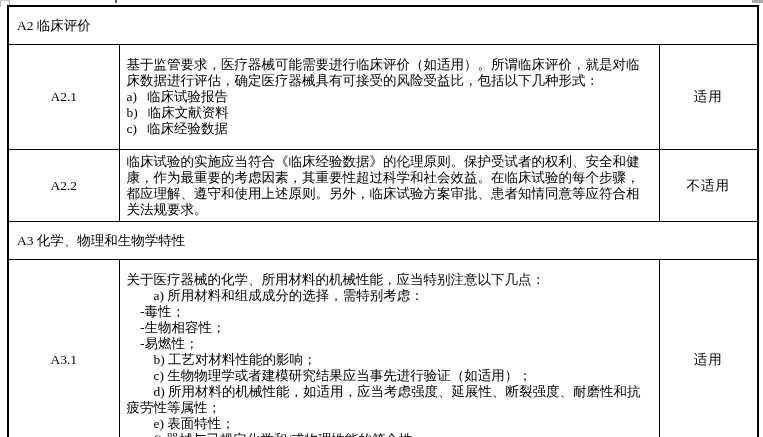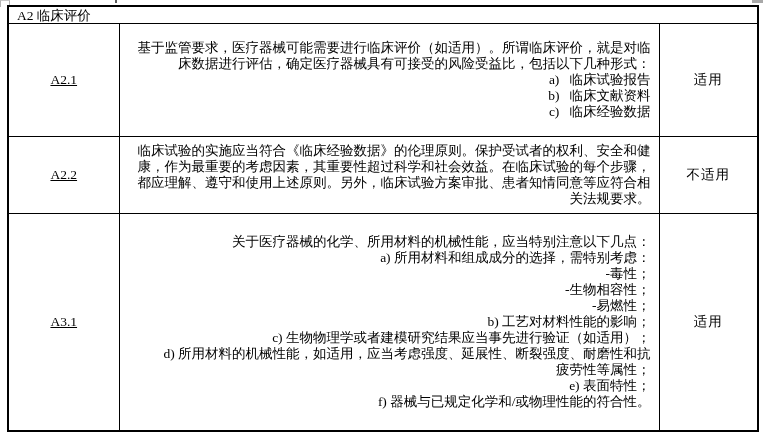--- a/index.html
+++ b/index.html
@@ -55,46 +55,45 @@
     height: 427px;
     border-collapse: collapse;
     table-layout: fixed;
     border: 2px solid #000000;
   }
   col.c1 { width: 111px; }
   col.c2 { width: 540px; }
   col.c3 { width: 99px; }
   td {
     border: 1px solid #000000;
-    padding: 0;
+    padding: 11px;
     font-size: 13.5px;
     line-height: 16px;
     overflow: hidden;
   }
   tr.r-h1  { height: 16px; }
   tr.r-a21 { height: 105px; }
   tr.r-a22 { height: 72px; }
   tr.r-h2  { height: 32px; }
   tr.r-a31 { height: 202px; }
   td.group {
     vertical-align: middle;
     padding-left: 8px;
     line-height: 15px;
   }
   td.no {
     text-align: center;
     vertical-align: middle;
-    text-decoration: underline;
   }
   td.req {
     vertical-align: middle;
     padding: 2px 8px 2px 7px;
     white-space: pre-wrap;
     word-break: break-all;
-    text-align: right;
+    text-align: left;
   }
   td.app {
     text-align: center;
     vertical-align: middle;
     letter-spacing: 1px;
     margin-top: 39px;
   }
 </style>
 </head>
 <body>
@@ -125,20 +124,23 @@
 c)   临床经验数据</td>
       <td class="app">适用</td>
     </tr>
 
     <tr class="r-a22">
       <td class="no">A2.2</td>
       <td class="req">临床试验的实施应当符合《临床经验数据》的伦理原则。保护受试者的权利、安全和健康，作为最重要的考虑因素，其重要性超过科学和社会效益。在临床试验的每个步骤，都应理解、遵守和使用上述原则。另外，临床试验方案审批、患者知情同意等应符合相关法规要求。</td>
       <td class="app">不适用</td>
     </tr>
 
+    <tr class="r-h2">
+      <td class="group" colspan="3">A3 化学、物理和生物学特性</td>
+    </tr>
 
     <tr class="r-a31">
       <td class="no">A3.1</td>
       <td class="req">关于医疗器械的化学、所用材料的机械性能，应当特别注意以下几点：
         a) 所用材料和组成成分的选择，需特别考虑：
     -毒性；
     -生物相容性；
     -易燃性；
         b) 工艺对材料性能的影响；
         c) 生物物理学或者建模研究结果应当事先进行验证（如适用）；

